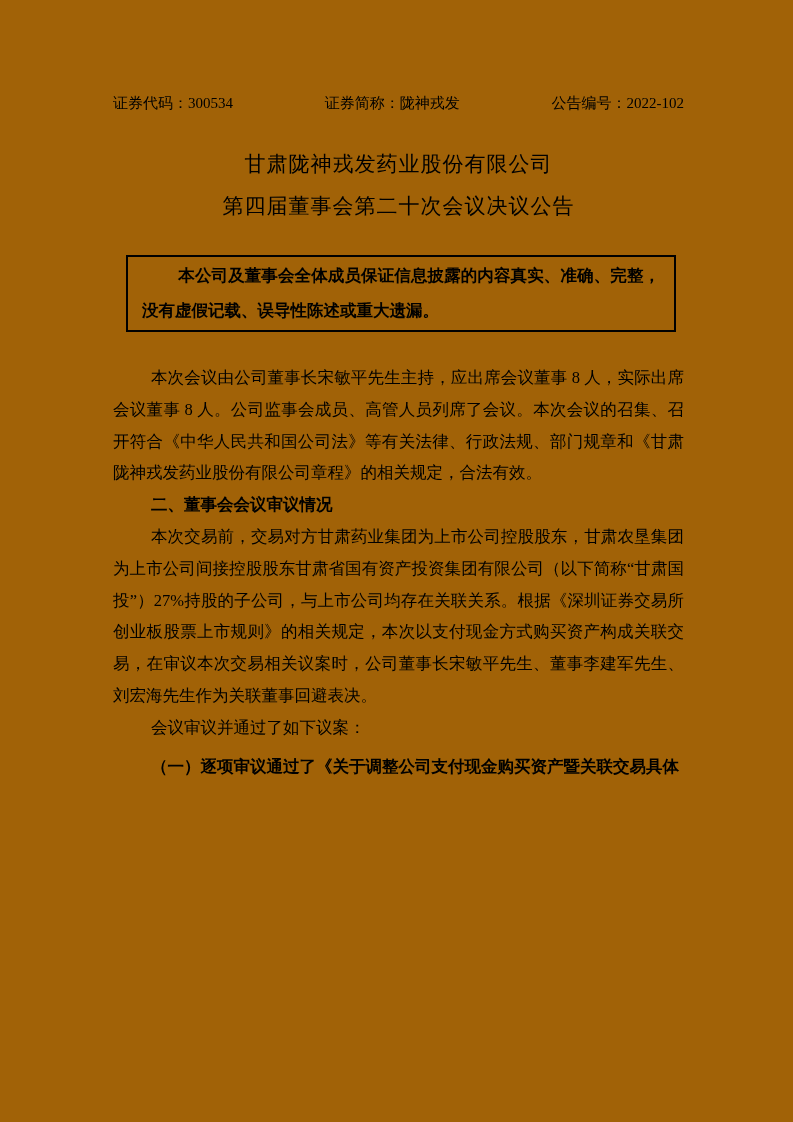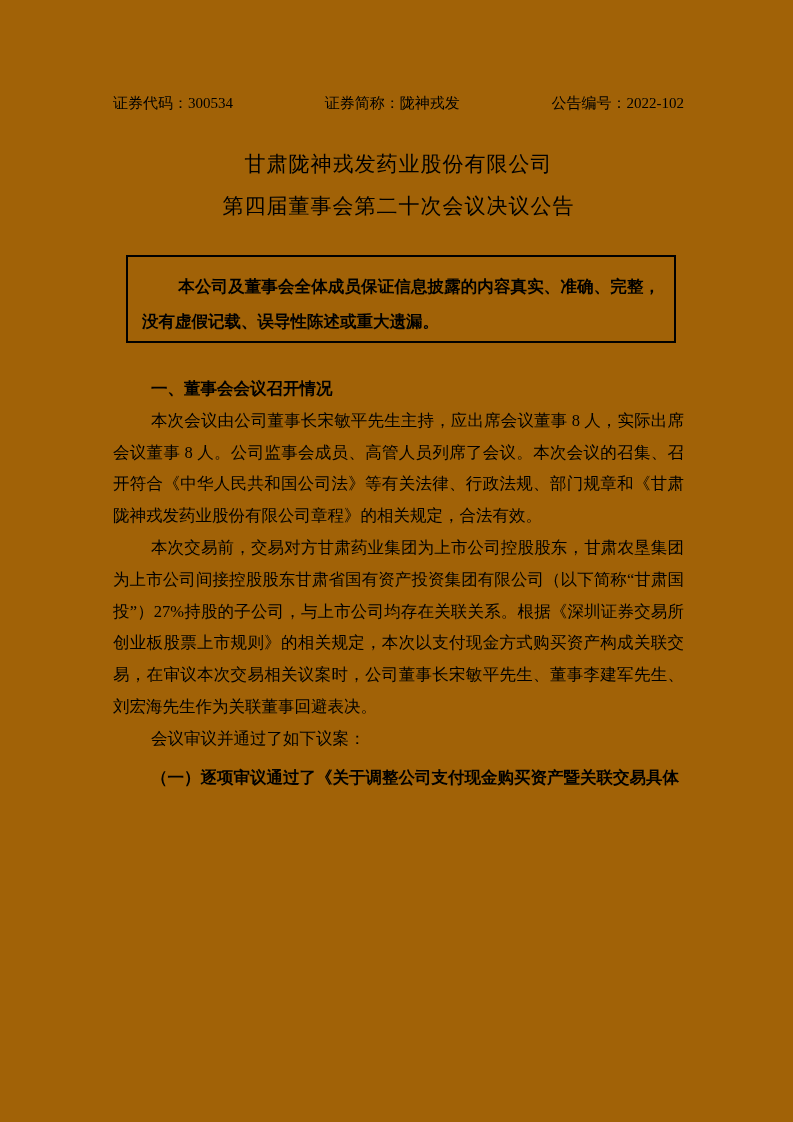--- a/index.html
+++ b/index.html
@@ -38,21 +38,21 @@
     letter-spacing: 1px;
   }
   .doc-title .title-line {
     display: block;
   }
   
   .disclaimer {
     margin: 28px 0 0 13px;
     width: 550px;
     border: 2px solid #000000;
-    padding: 12px 14px 2px 14px;
+    padding: 1px 14px 2px 14px;
   }
   .disclaimer p {
     margin: 0;
     font-size: 16.5px;
     font-weight: bold;
     line-height: 35px;
     text-indent: 2.2em;
     text-align: justify;
     text-justify: inter-character;
   }
@@ -90,22 +90,22 @@
   <h1 class="doc-title">
     <span class="title-line">甘肃陇神戎发药业股份有限公司</span>
     <span class="title-line">第四届董事会第二十次会议决议公告</span>
   </h1>
 
   <div class="disclaimer">
     <p>本公司及董事会全体成员保证信息披露的内容真实、准确、完整，没有虚假记载、误导性陈述或重大遗漏。</p>
   </div>
 
   <div class="content">
-    <p class="heading">一、董事会会议召开情况</p>
     <p class="para">本次会议由公司董事长宋敏平先生主持，应出席会议董事 8 人，实际出席会议董事 8 人。公司监事会成员、高管人员列席了会议。本次会议的召集、召开符合《中华人民共和国公司法》等有关法律、行政法规、部门规章和《甘肃陇神戎发药业股份有限公司章程》的相关规定，合法有效。</p>
 
+    <p class="heading">二、董事会会议审议情况</p>
     <p class="para">本次交易前，交易对方甘肃药业集团为上市公司控股股东，甘肃农垦集团为上市公司间接控股股东甘肃省国有资产投资集团有限公司（以下简称“甘肃国投”）27%持股的子公司，与上市公司均存在关联关系。根据《深圳证券交易所创业板股票上市规则》的相关规定，本次以支付现金方式购买资产构成关联交易，在审议本次交易相关议案时，公司董事长宋敏平先生、董事李建军先生、刘宏海先生作为关联董事回避表决。</p>
     <p class="para">会议审议并通过了如下议案：</p>
 
     <p class="resolution">（一）逐项审议通过了《关于调整公司支付现金购买资产暨关联交易具体</p>
   </div>
 
 </div>
 
 </body></html>

